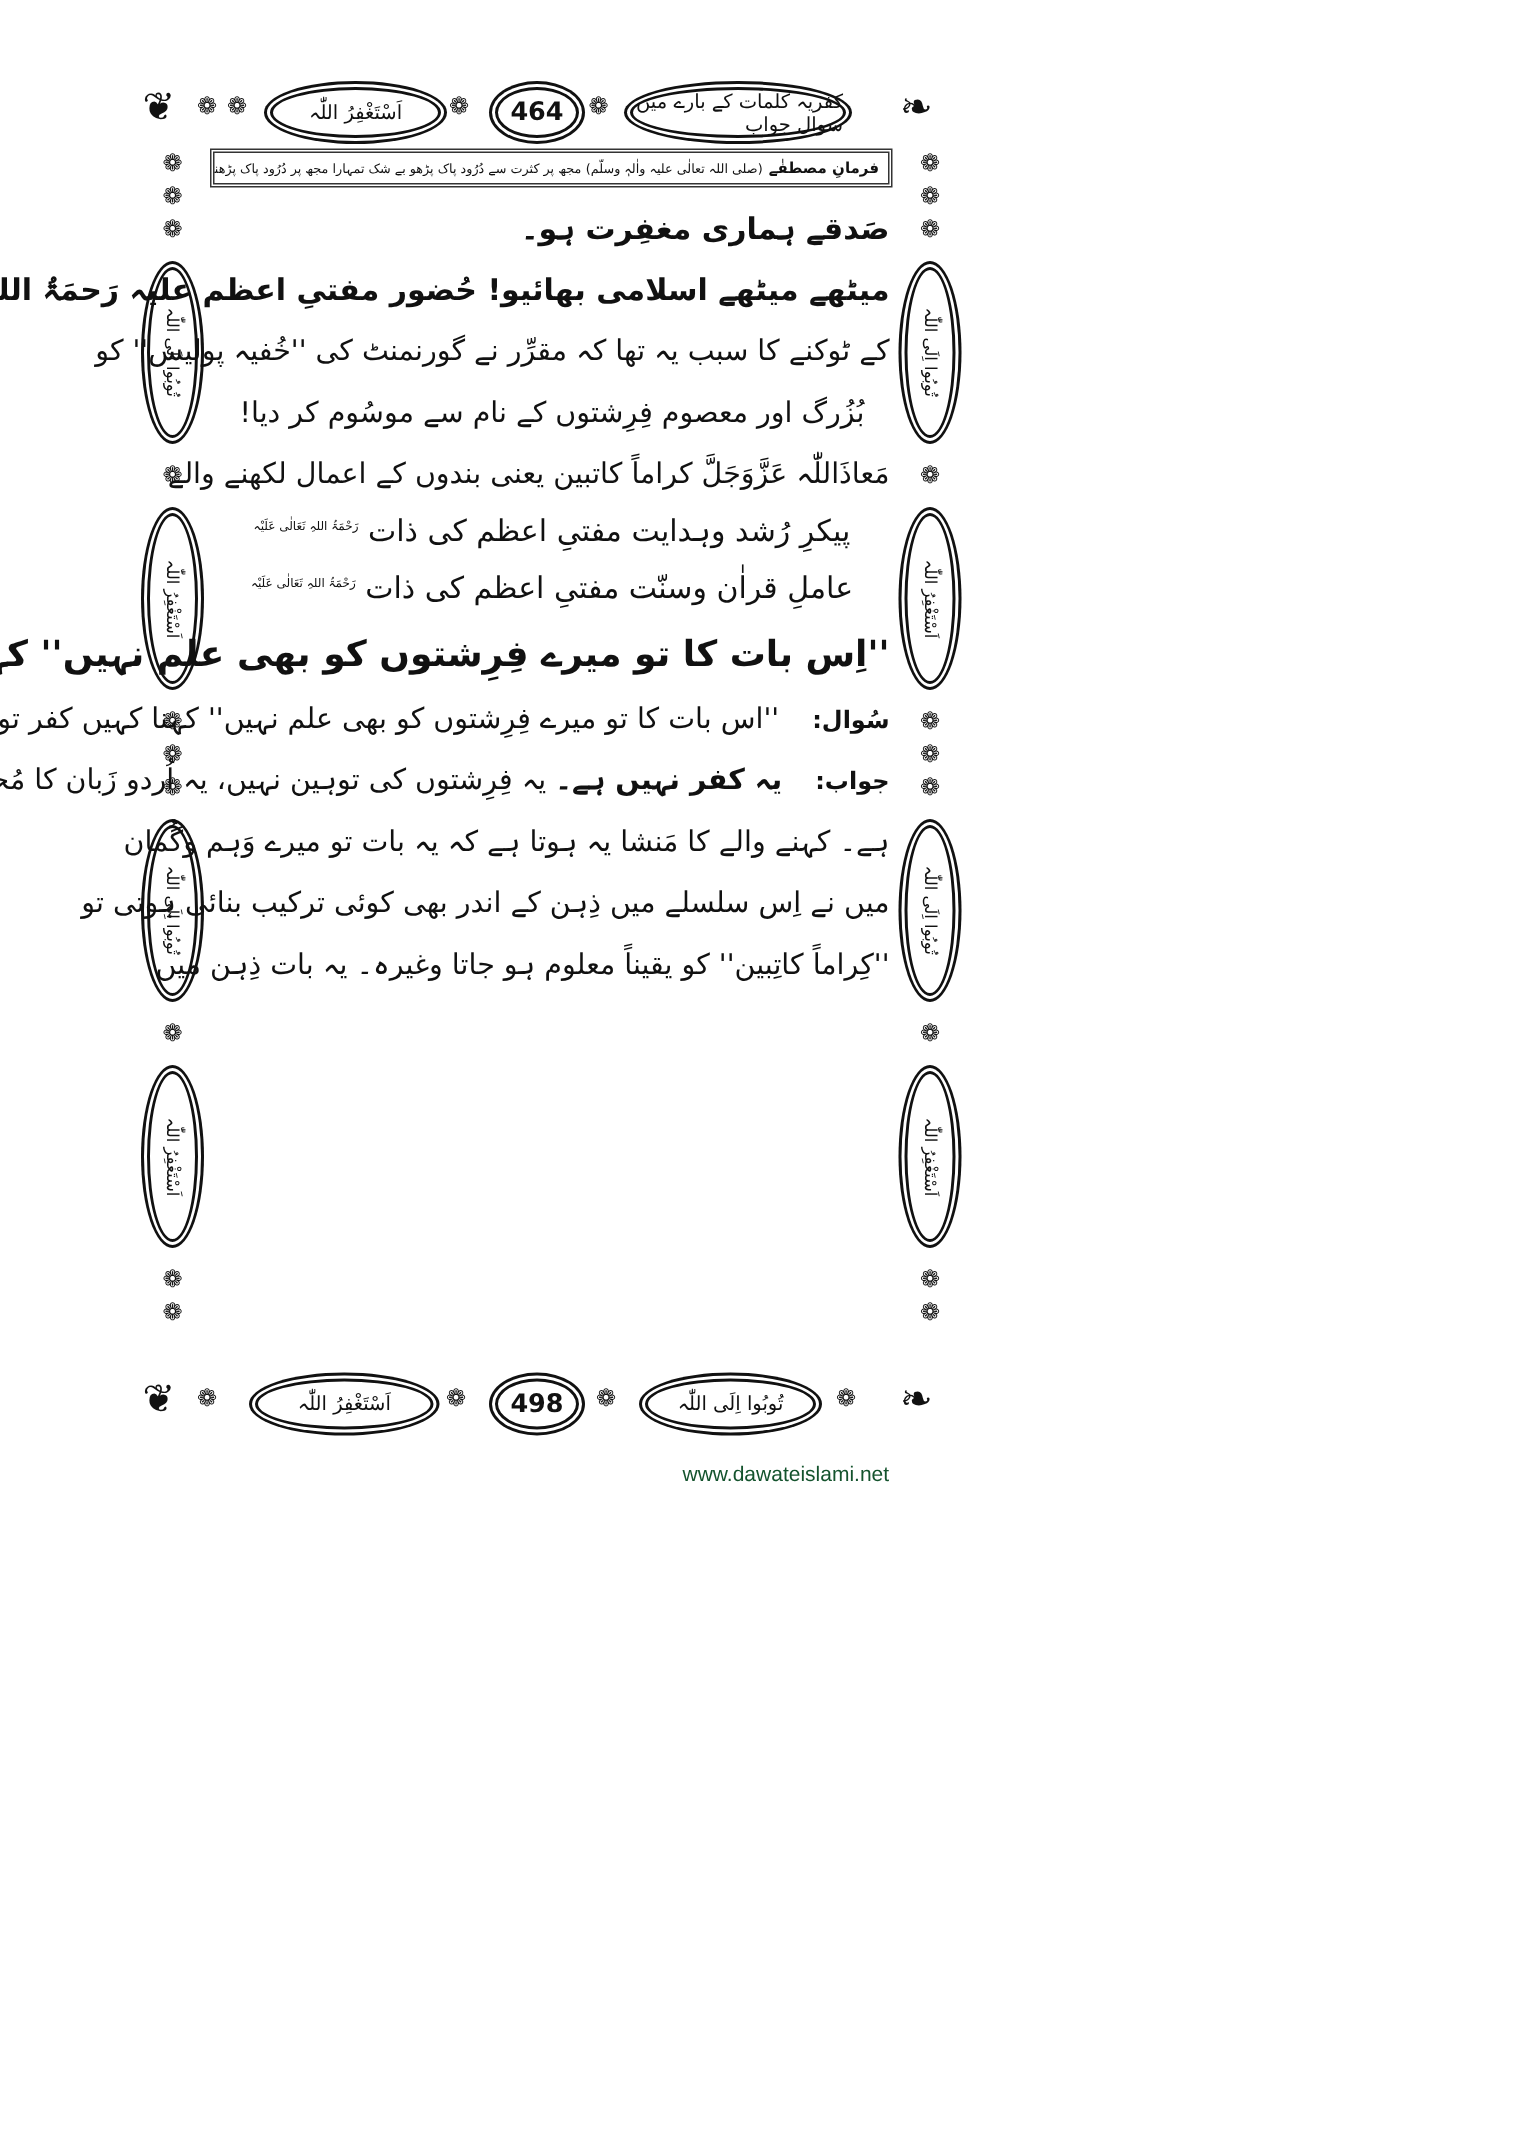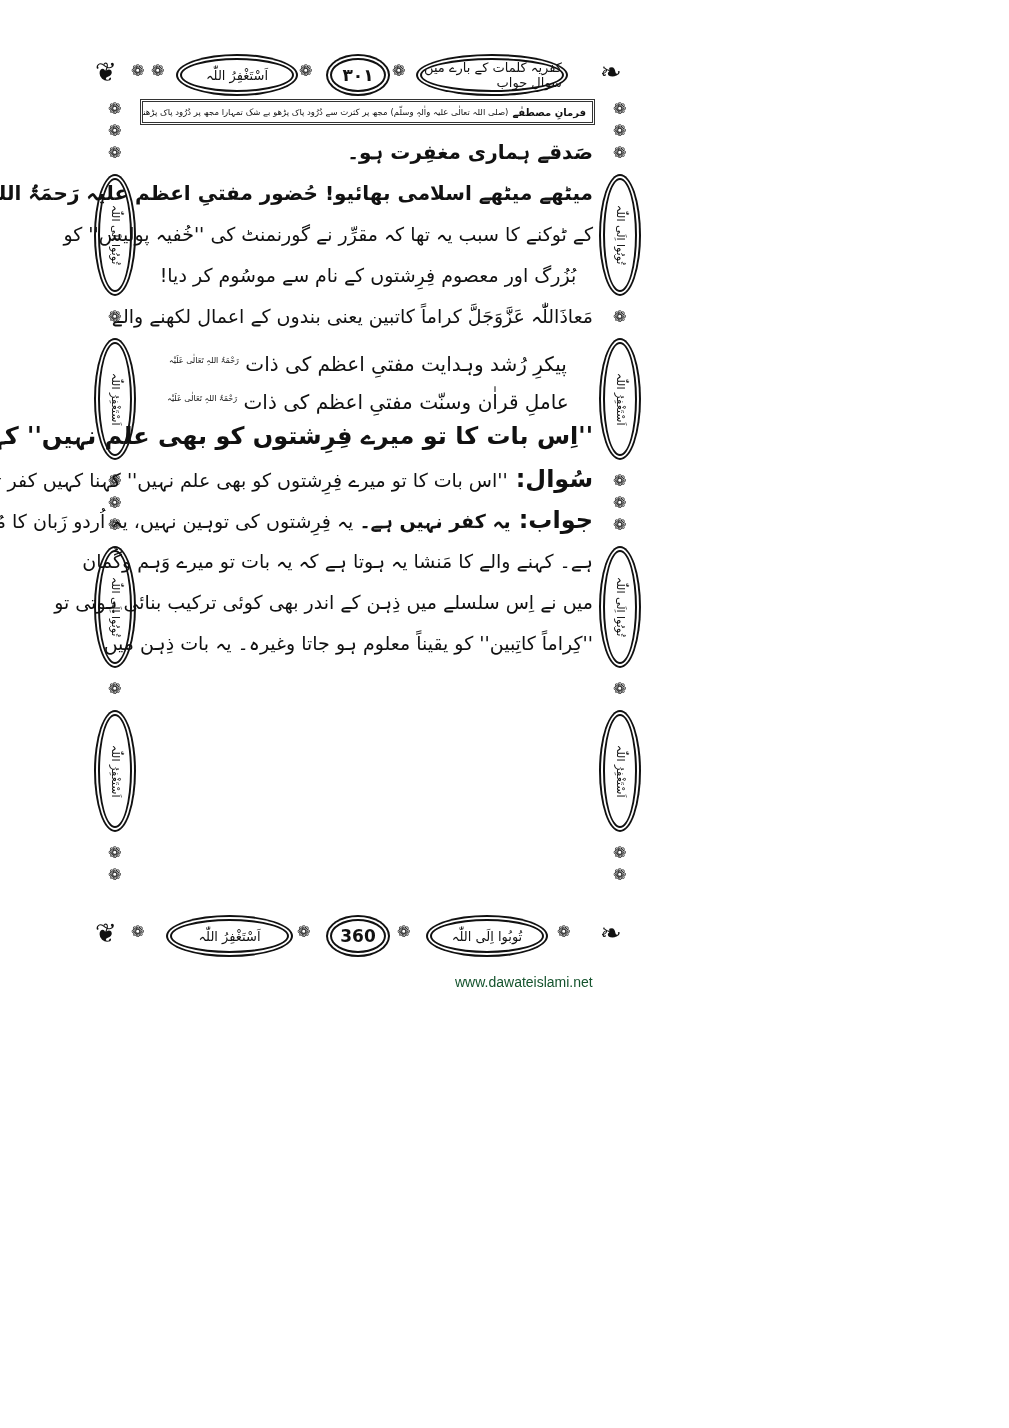--- a/index.html
+++ b/index.html
@@ -32,23 +32,23 @@
     .hadith { position: absolute; left: 45px; top: 47px; width: 455px; height: 26px; border: 3px double #333;
               direction: rtl; font-size: 8.5px; display: flex; align-items: center; padding: 0 6px; box-sizing: border-box; white-space: nowrap; overflow: hidden; }
     .hadith b { font-size: 10px; margin-left: 4px; }
 
     
     .text { position: absolute; left: 48px; top: 80px; width: 450px; direction: rtl; text-align: right; }
     .line { height: 41px; line-height: 41px; font-size: 19px; white-space: nowrap; overflow: visible; }
     .line.heavy { font-weight: bold; font-size: 20px; }
     .line.center { text-align: center; }
     .line.title { font-size: 24px; font-weight: bold; height: 46px; line-height: 46px; text-align: center; }
-    .line.poem { text-align: center; font-size: 20px; height: 38px; line-height: 47px; }
+    .line.poem { text-align: center; font-size: 20px; height: 38px; line-height: 28px; }
     .line.prayer { font-size: 16px; text-align: center; }
-    .label { font-weight: bold; font-size: 24px; margin-left: 2px; }
+    .label { font-weight: bold; font-size: 16px; margin-left: 16px; }
     .sup { font-size: 8px; vertical-align: super; }
 
     .watermark { position: absolute; left: 455px; top: 974px; font-family: "Liberation Sans", sans-serif; font-size: 14px; color: #14532d; }
   </style>
 </head>
 <body>
 
 <div class="page">
 
   <div class="band top">
@@ -57,21 +57,21 @@
       <span class="flower">❁</span>
       <span class="flower">❁</span>
     </div>
     <div class="oval" style="left:85px;width:110px">
       <span>اَسْتَغْفِرُ اللّٰہ</span>
     </div>
     <div class="flowers" style="left:202px">
       <span class="flower">❁</span>
     </div>
     <div class="oval small" style="left:235px">
-      <span>٣٠١</span>
+      <span>464</span>
     </div>
     <div class="flowers" style="left:295px">
       <span class="flower">❁</span>
     </div>
     <div class="oval" style="left:325px;width:140px">
       <span>کفریہ کلمات کے بارے میں سوال جواب</span>
     </div>
     <span class="scroll" style="left:505px">❧</span>
   </div>
 
@@ -168,21 +168,21 @@
     <div class="flowers" style="left:34px">
       <span class="flower">❁</span>
     </div>
     <div class="oval" style="left:75px;width:115px">
       <span>اَسْتَغْفِرُ اللّٰہ</span>
     </div>
     <div class="flowers" style="left:200px">
       <span class="flower">❁</span>
     </div>
     <div class="oval small" style="left:235px">
-      <span>360</span>
+      <span>498</span>
     </div>
     <div class="flowers" style="left:300px">
       <span class="flower">❁</span>
     </div>
     <div class="oval" style="left:335px;width:110px">
       <span>تُوبُوا اِلَی اللّٰہ</span>
     </div>
     <div class="flowers" style="left:460px">
       <span class="flower">❁</span>
     </div>

